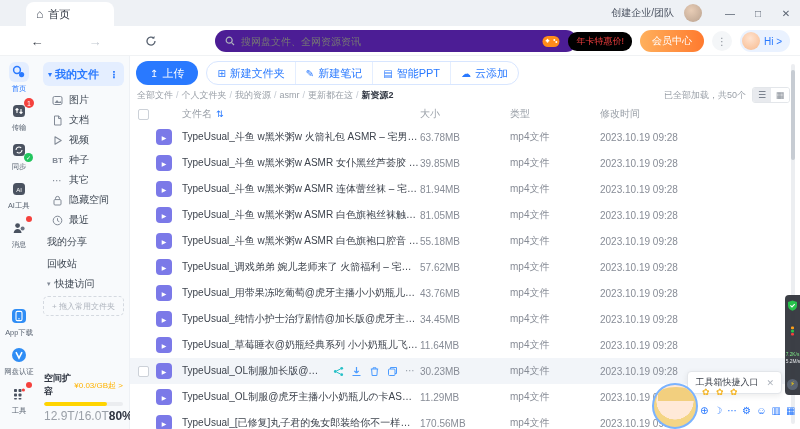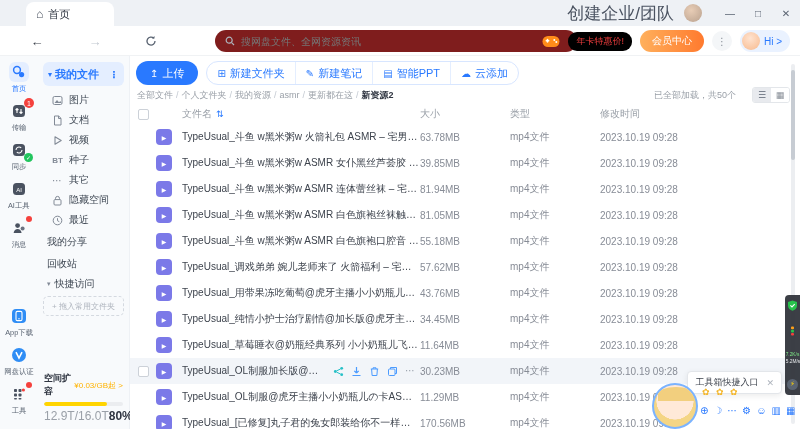--- a/index.html
+++ b/index.html
@@ -6,31 +6,31 @@
   html,body { width:800px; height:429px; overflow:hidden; }
   body { font-family:"Liberation Sans","DejaVu Sans",sans-serif; font-size:11px; color:#3d434d; background:#fff; }
   .window { position:relative; width:800px; height:429px; overflow:hidden; background:#fff; display:flex; flex-direction:column; }
 
   
   .titlebar { position:relative; height:26px; background:#eef1f5; flex:0 0 26px; }
   .tab { position:absolute; left:26px; bottom:0; height:24px; width:88px; background:#fff; border-radius:8px 8px 0 0; display:flex; align-items:center; gap:5px; padding:0 10px; }
   .tab .home-ic { color:#4a5260; font-size:12px; line-height:1; }
   .tab-label { font-size:11px; color:#2f3541; }
   .tb-right { position:absolute; right:0; top:0; height:26px; display:flex; align-items:center; gap:0; }
-  .create-team { font-size:17px; color:#4a5260; margin-right:10px; cursor:pointer; }
+  .create-team { font-size:10px; color:#4a5260; margin-right:10px; cursor:pointer; }
   .tb-avatar { width:18px; height:18px; border-radius:50%; background:radial-gradient(circle at 40% 35%, #e8cdb6, #b9a18e); margin-right:14px; }
   .winbtn { width:28px; height:26px; display:flex; align-items:center; justify-content:center; color:#5a6472; font-size:10px; cursor:pointer; }
 
   
   .navbar { height:30px; background:#fff; border-bottom:1px solid #f0f2f4; display:flex; align-items:center; flex:0 0 30px; position:relative; }
   .nav-ic { position:absolute; top:0; height:30px; display:flex; align-items:center; justify-content:center; width:22px; cursor:pointer; }
   .back { left:26px; color:#3d434d; font-size:13px; }
   .fwd { left:84px; color:#c3c9d1; font-size:13px; }
   .refresh { left:140px; }
-  .searchbar { position:absolute; left:215px; top:4px; width:362px; height:22px; background:#7f1d1d; border-radius:11px; display:flex; align-items:center; padding:0 10px; gap:6px; }
+  .searchbar { position:absolute; left:215px; top:4px; width:362px; height:22px; background:#4c1d95; border-radius:11px; display:flex; align-items:center; padding:0 10px; gap:6px; }
   .searchbar input { border:none; outline:none; background:transparent; font-size:10px; color:#9aa0a8; width:100%; font-family:inherit; }
   .nav-right { position:absolute; right:10px; top:0; height:30px; display:flex; align-items:center; gap:8px; }
   .promo { background:#000000; color:#f03e3e; font-size:9px; padding:3px 8px; border-radius:9px; cursor:pointer; white-space:nowrap; }
   .vip { background:linear-gradient(90deg,#ffb05c,#ff7a2e); color:#fff; font-size:10px; padding:4px 12px; border-radius:11px; cursor:pointer; white-space:nowrap; }
   .dots-btn { width:20px; height:20px; border-radius:50%; background:#f4f6f8; color:#8a9099; display:flex; align-items:center; justify-content:center; font-size:10px; cursor:pointer; }
   .hi-wrap { display:flex; align-items:center; background:#eaf2ff; border-radius:12px; padding:2px 8px 2px 2px; gap:4px; cursor:pointer; }
   .hi-avatar { width:18px; height:18px; border-radius:50%; background:radial-gradient(circle at 45% 35%, #ffe3d0, #f7b98d); }
   .hi-label { color:#2979ff; font-size:10px; }
 
   
@@ -79,21 +79,21 @@
   .tool-group { border:1px solid #d8e6ff; border-radius:13px; height:24px; display:flex; align-items:center; overflow:hidden; }
   .tool-item { color:#2979ff; font-size:11px; padding:0 10px; display:flex; align-items:center; gap:4px; cursor:pointer; height:100%; }
   .tool-item + .tool-item { border-left:1px solid #e4eeff; }
   .t-ic { font-size:10px; }
 
   .pathbar { height:18px; display:flex; align-items:center; padding:0 10px 0 7px; flex:0 0 18px; }
   .crumbs { display:flex; align-items:center; gap:3px; color:#9aa0a8; font-size:9px; white-space:nowrap; }
   .crumb { cursor:pointer; }
   .crumb-sep { color:#c3c9d1; }
   .crumb-cur { color:#2f3541; font-weight:bold; cursor:default; }
-  .path-right { margin-left:auto; display:flex; align-items:center; gap:16px; }
+  .path-right { margin-left:auto; display:flex; align-items:center; gap:6px; }
   .load-status { color:#9aa0a8; font-size:9px; white-space:nowrap; }
   .view-toggle { display:flex; border:1px solid #e3e6ea; border-radius:3px; overflow:hidden; }
   .vt-btn { width:18px; height:14px; display:flex; align-items:center; justify-content:center; font-size:9px; color:#8a9099; cursor:pointer; background:#fff; }
   .vt-btn.sel { background:#e8eaee; color:#5a6472; }
 
   .grid-row { display:grid; grid-template-columns:18px 26px 238px 90px 90px 150px 1fr; align-items:center; padding-left:8px; }
   .thead { height:20px; color:#9aa0a8; font-size:10px; flex:0 0 20px; }
   .cb { width:11px; height:11px; border:1px solid #ccd1d8; border-radius:2px; background:#fff; cursor:pointer; }
   .col-name { display:flex; align-items:center; gap:4px; }
   .sort-ic { color:#2979ff; font-size:9px; cursor:pointer; }

